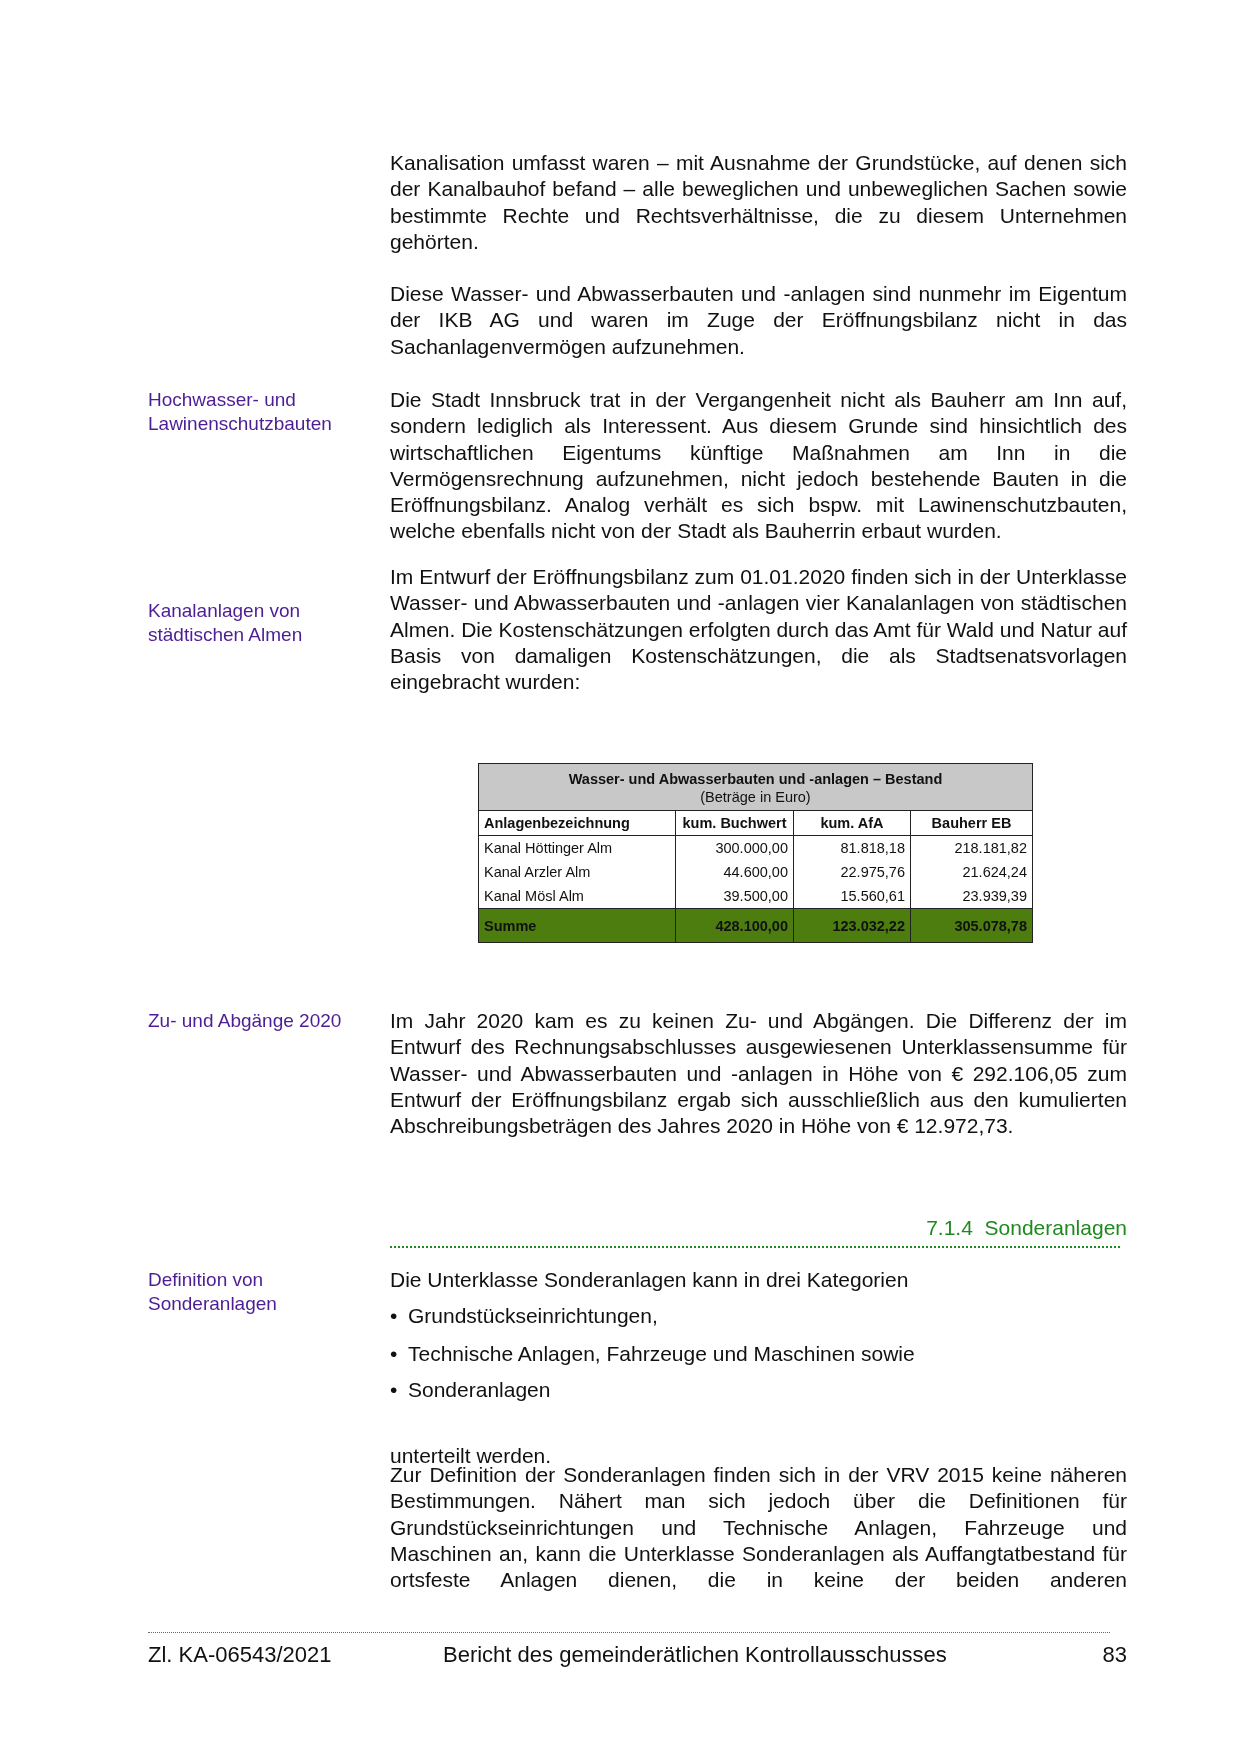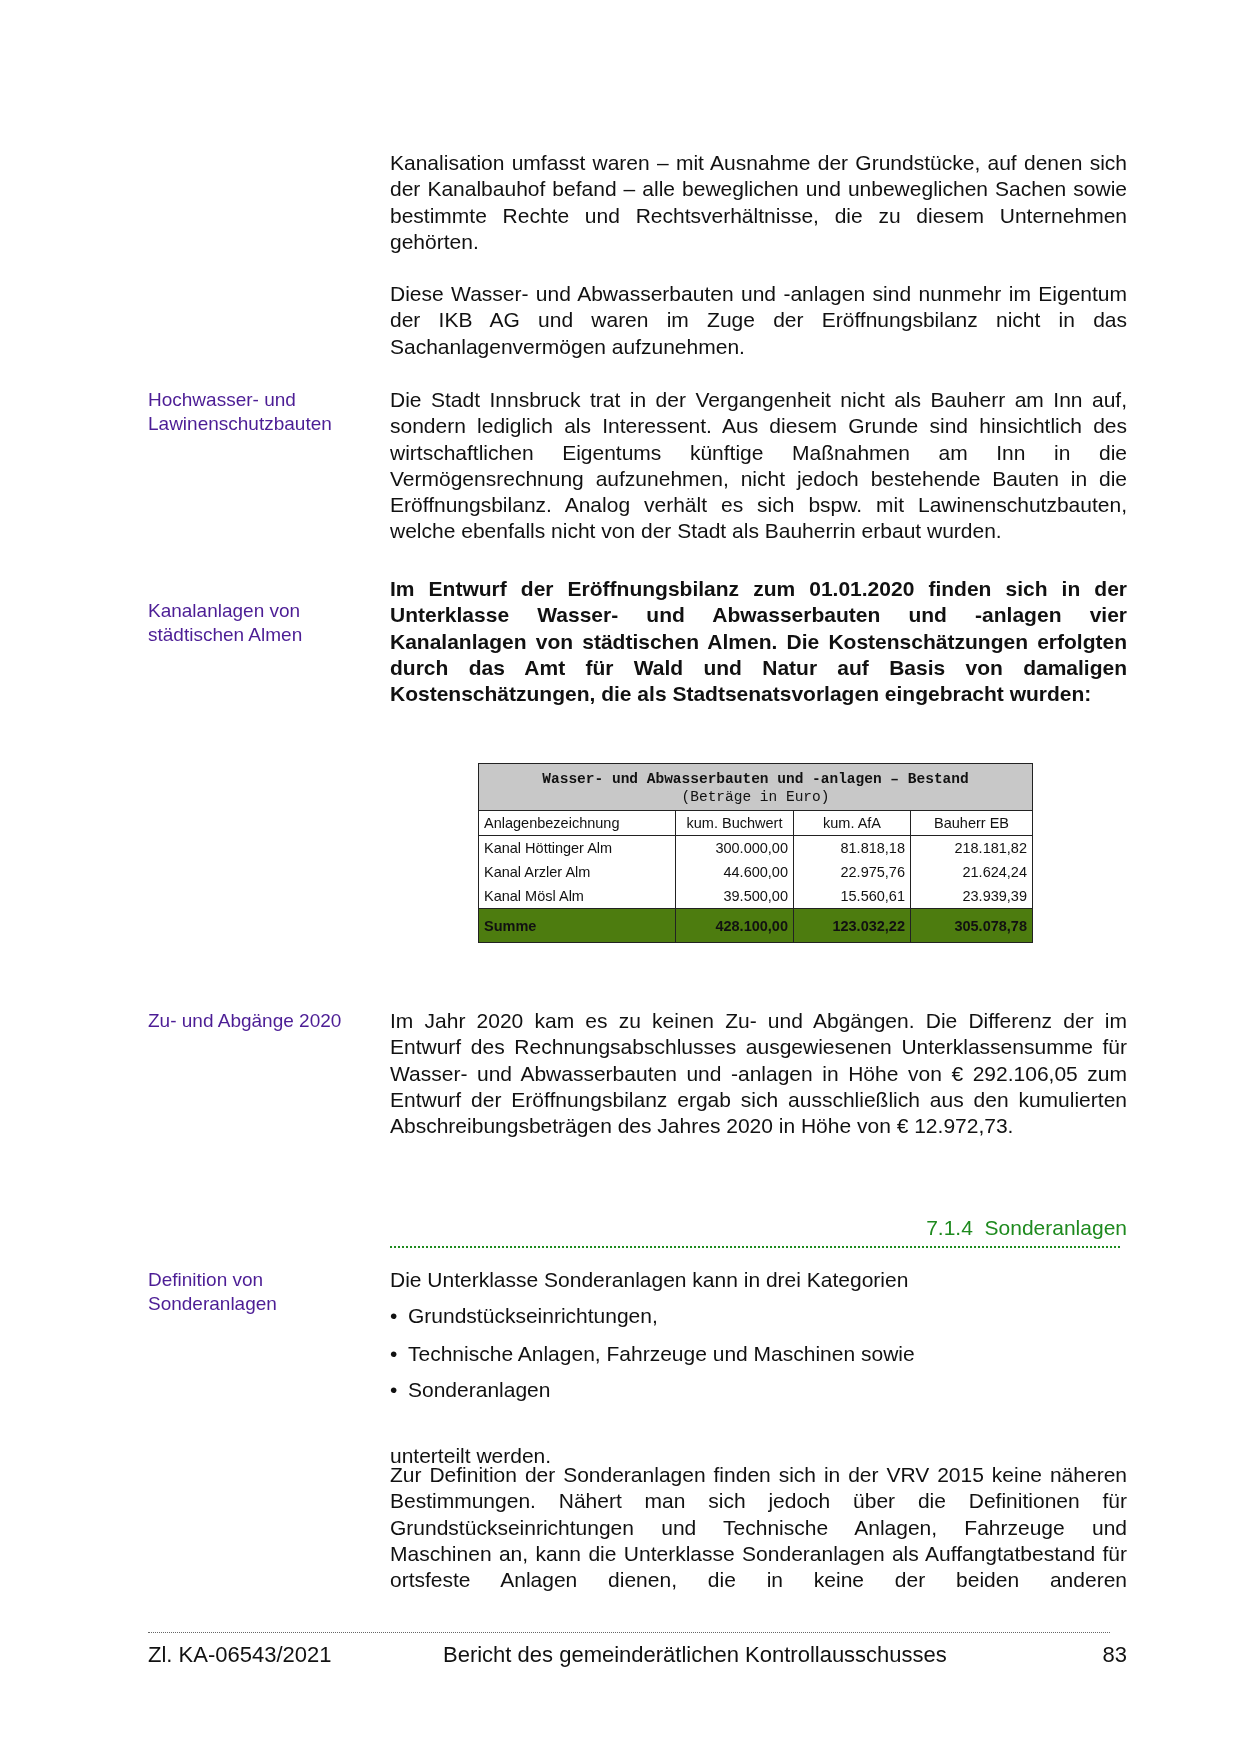--- a/index.html
+++ b/index.html
@@ -8,23 +8,23 @@
   .abs { position: absolute; }
   .body-text { left: 390px; width: 737px; font-size: 21px; line-height: 26.3px;
                text-align: justify; margin: 0; }
   .last-left { text-align-last: left; }
   .side-label { left: 148px; width: 220px; font-size: 19px; line-height: 24px; color: #4c1d95; }
   .bullet-line { left: 390px; font-size: 21px; line-height: 26px; }
   .bullet-dot { display: inline-block; width: 18px; }
   table.data { border-collapse: collapse; font-size: 14.5px; width: 555px; }
   table.data td, table.data th { border: 1px solid #222; padding: 0 5px; height: 24px; }
   table.data .title-cell { background: #c8c8c8; text-align: center; font-weight: bold; font-size: 14.5px;
-                           line-height: 18px; padding: 6px 20px 4px; height: auto; font-family: Liberation Mono, monospace; }
+                           line-height: 18px; padding: 6px 20px 4px; height: auto; }
   table.data .title-cell .sub { font-weight: normal; display: block; }
-  table.data .hdr td { font-weight: normal; }
+  table.data .hdr td { font-weight: bold; }
   table.data .num { text-align: right; }
   table.data .ctr { text-align: center; }
   table.data tr.rows td { border-top: none; border-bottom: none; }
   table.data tr.first-row td { border-top: 1px solid #222; }
   table.data tr.sum td { background: #4d7c0f; font-weight: bold; height: 33px; border-top: 1px solid #222; }
   .heading { right: 113px; font-size: 21px; color: #1e8a1e; white-space: pre; margin-left: 41px; }
   .dotted-green { left: 390px; width: 730px; border-top: 2px dotted #1e8a1e; height: 0; }
   .dotted-gray { left: 148px; width: 962px; border-top: 1px dotted #666; height: 0; }
   .footer-text { font-size: 22px; color: #111; }
 </style>
@@ -38,21 +38,21 @@
 <div class="abs side-label" style="top:388px;">
   <div>Hochwasser- und</div>
   <div>Lawinenschutzbauten</div>
 </div>
 <p class="abs body-text last-left" style="top:387px;">Die Stadt Innsbruck trat in der Vergangenheit nicht als Bauherr am Inn auf, sondern lediglich als Interessent. Aus diesem Grunde sind hinsichtlich des wirtschaftlichen Eigentums künftige Maßnahmen am Inn in die Vermögensrechnung aufzunehmen, nicht jedoch bestehende Bauten in die Eröffnungsbilanz. Analog verhält es sich bspw. mit Lawinenschutzbauten, welche ebenfalls nicht von der Stadt als Bauherrin erbaut wurden.</p>
 
 <div class="abs side-label" style="top:599px;">
   <div>Kanalanlagen von</div>
   <div>städtischen Almen</div>
 </div>
-<p class="abs body-text last-left" style="top:576px;font-weight:bold;">Im Entwurf der Eröffnungsbilanz zum 01.01.2020 finden sich in der Unterklasse Wasser- und Abwasserbauten und -anlagen vier Kanalanlagen von städtischen Almen. Die Kostenschätzungen erfolgten durch das Amt für Wald und Natur auf Basis von damaligen Kostenschätzungen, die als Stadtsenatsvorlagen eingebracht wurden:</p>
+<p class="abs body-text last-left" style="top:564px;">Im Entwurf der Eröffnungsbilanz zum 01.01.2020 finden sich in der Unterklasse Wasser- und Abwasserbauten und -anlagen vier Kanalanlagen von städtischen Almen. Die Kostenschätzungen erfolgten durch das Amt für Wald und Natur auf Basis von damaligen Kostenschätzungen, die als Stadtsenatsvorlagen eingebracht wurden:</p>
 
 <div class="abs" style="left:478px; top:763px;">
   <table class="data">
     <tbody>
         <tr>
       <td class="title-cell" colspan="4">
         <span>Wasser- und Abwasserbauten und -anlagen – Bestand</span>
         <span class="sub">(Beträge in Euro)</span>
       </td>
     </tr>

